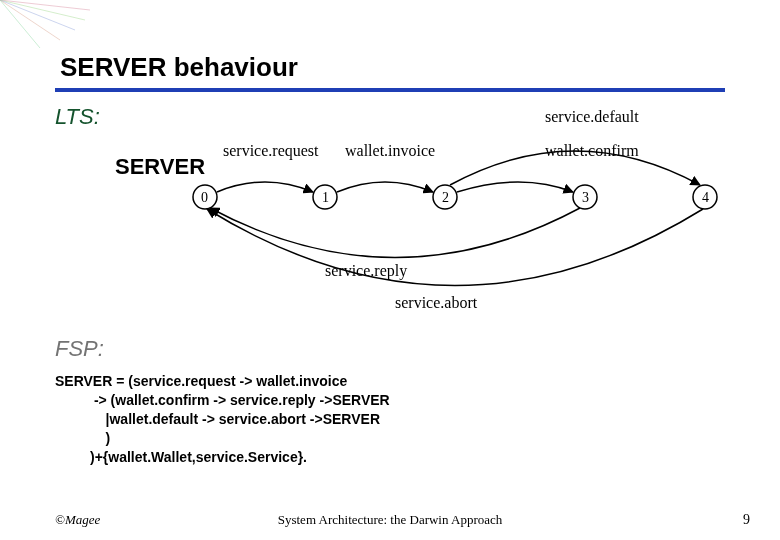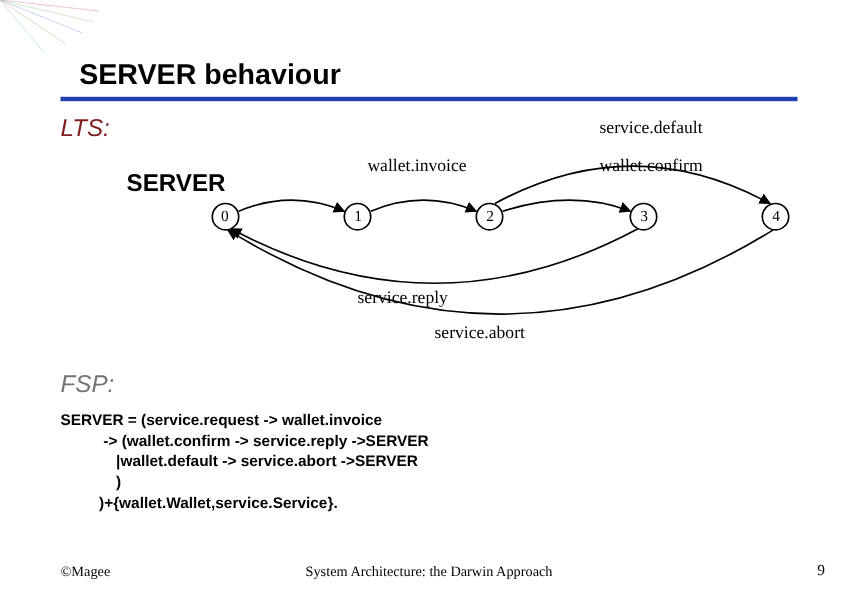--- a/index.html
+++ b/index.html
@@ -16,39 +16,39 @@
     position: absolute;
     top: 0;
     left: 0;
     width: 90px;
     height: 50px;
     pointer-events: none;
   }
   .title {
     position: absolute;
     top: 52px;
-    left: 72px;
+    left: 60px;
     font-size: 26px;
     font-weight: bold;
     color: black;
   }
   .title-underline {
     position: absolute;
     top: 88px;
     left: 55px;
     width: 670px;
     height: 4px;
     background: #1f3fb5;
   }
   .lts-label {
     position: absolute;
     top: 104px;
     left: 55px;
     font-style: italic;
-    color: #7f1d1d;
+    color: #14532d;
     font-size: 22px;
   }
   .fsp-label {
     position: absolute;
     top: 336px;
     left: 55px;
     font-style: italic;
     color: #737373;
     font-size: 22px;
   }
@@ -86,20 +86,21 @@
     font-weight: bold;
     white-space: pre;
     line-height: 1.35;
   }
   .footer-left {
     position: absolute;
     bottom: 12px;
     left: 55px;
     font-family: "Times New Roman", serif;
     font-size: 13px;
+    font-style: italic;
   }
   .footer-center {
     position: absolute;
     bottom: 12px;
     left: 0;
     width: 780px;
     text-align: center;
     font-family: "Times New Roman", serif;
     font-size: 13px;
   }
@@ -123,21 +124,22 @@
 </svg>
 
 <div class="title">SERVER behaviour</div>
 <div class="title-underline"></div>
 
 <div class="lts-label">LTS:</div>
 
 <div class="diagram">
   <div class="server-label" style="top:52px; left:60px;">SERVER</div>
 
-  <span class="edge-label" style="top:40px; left:279px;">wallet.invoice</span>
+  <span class="edge-label" style="top:40px; left:168px;">service.request</span>
+  <span class="edge-label" style="top:40px; left:290px;">wallet.invoice</span>
   <span class="edge-label" style="top:40px; left:490px;">wallet.confirm</span>
   <span class="edge-label" style="top:6px; left:490px;">service.default</span>
   <span class="edge-label" style="top:160px; left:270px;">service.reply</span>
   <span class="edge-label" style="top:192px; left:340px;text-align:right;">service.abort</span>
 
   <svg width="680" height="230" style="position:absolute;top:0;left:0;">
     <defs>
       <marker id="arrow" viewBox="0 0 10 10" refX="9" refY="5" markerWidth="7" markerHeight="7" orient="auto-start-reverse">
         <path d="M 0 0 L 10 5 L 0 10 z" fill="black"></path>
       </marker>

